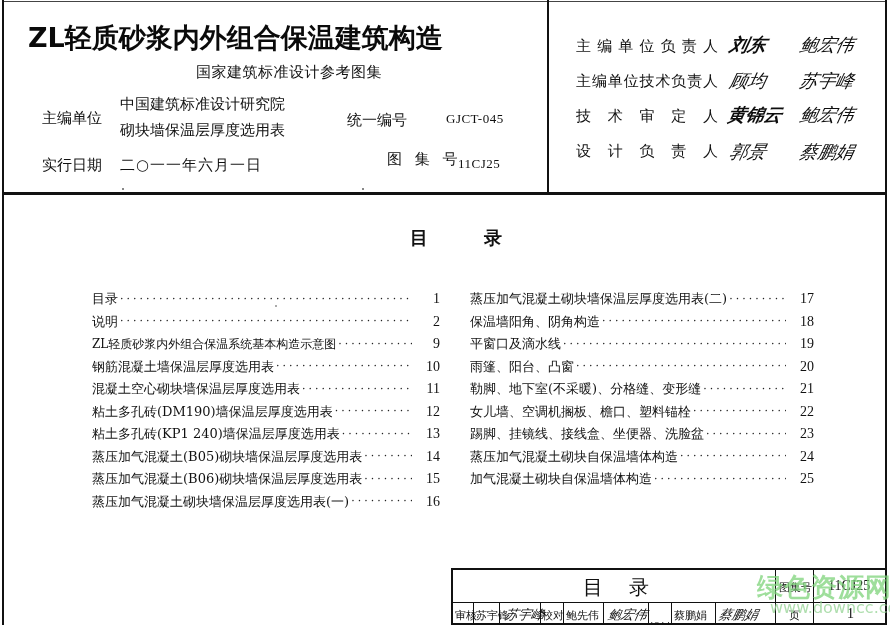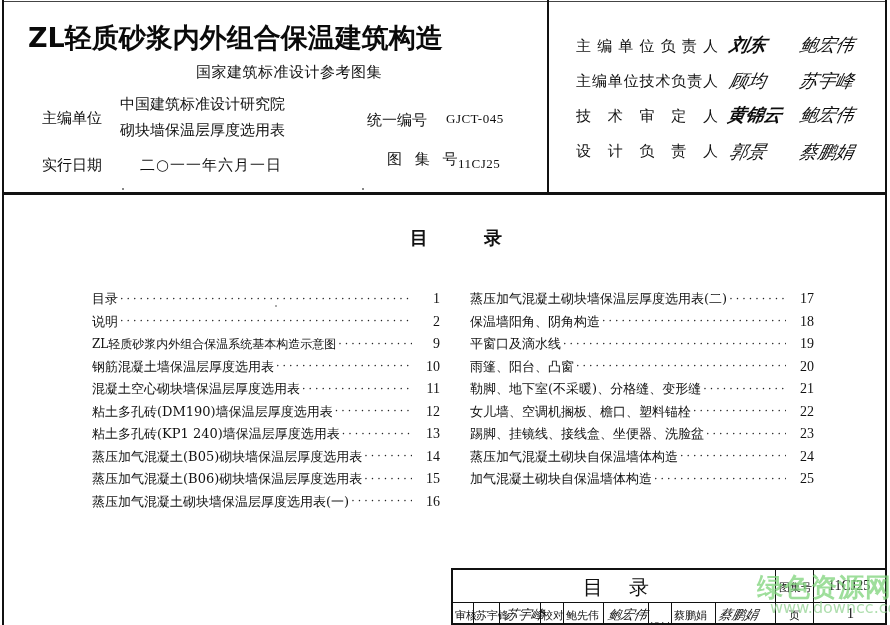--- a/index.html
+++ b/index.html
@@ -71,25 +71,25 @@
 <div class="header-divider"></div>
 <div class="header-vsplit"></div>
 
 <div class="main-title">ZL轻质砂浆内外组合保温建筑构造</div>
 <div class="sub-title">国家建筑标准设计参考图集</div>
 
 <div class="lbl" style="left:42px; top:109px;">主编单位</div>
 <div class="val" style="left:120px; top:95px;">中国建筑标准设计研究院</div>
 <div class="val" style="left:120px; top:121px;">砌块墙保温层厚度选用表</div>
 
-<div class="lbl" style="left:367px; top:111px;">统一编号</div>
+<div class="lbl" style="left:347px; top:111px;">统一编号</div>
 <div class="val mono" style="left:446px; top:111px;">GJCT-045</div>
 
 <div class="lbl" style="left:42px; top:156px;">实行日期</div>
-<div class="val" style="left:120px; top:156px; letter-spacing:1px;margin-left:20px;">二○一一年六月一日</div>
+<div class="val" style="left:120px; top:156px; letter-spacing:1px;">二○一一年六月一日</div>
 
 <div class="lbl" style="left:367px; top:150px; letter-spacing:4px;margin-left:20px;">图 集 号</div>
 <div class="val mono" style="left:458px; top:156px;">11CJ25</div>
 
 <div class="resp-row" style="top:37px;">
   <span class="resp-label">主编单位负责人</span>
 </div>
 <div class="sig bold" style="left:730px; top:33px;">刘东</div>
 <div class="sig" style="left:800px; top:33px;">鲍宏伟</div>
 

